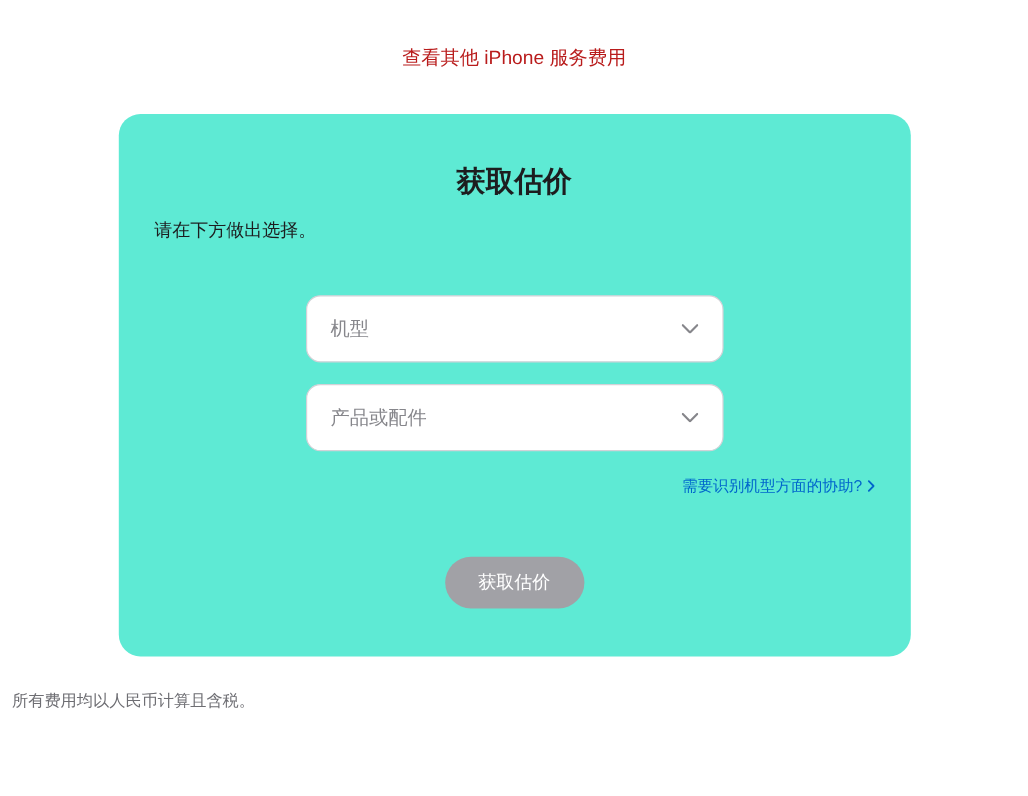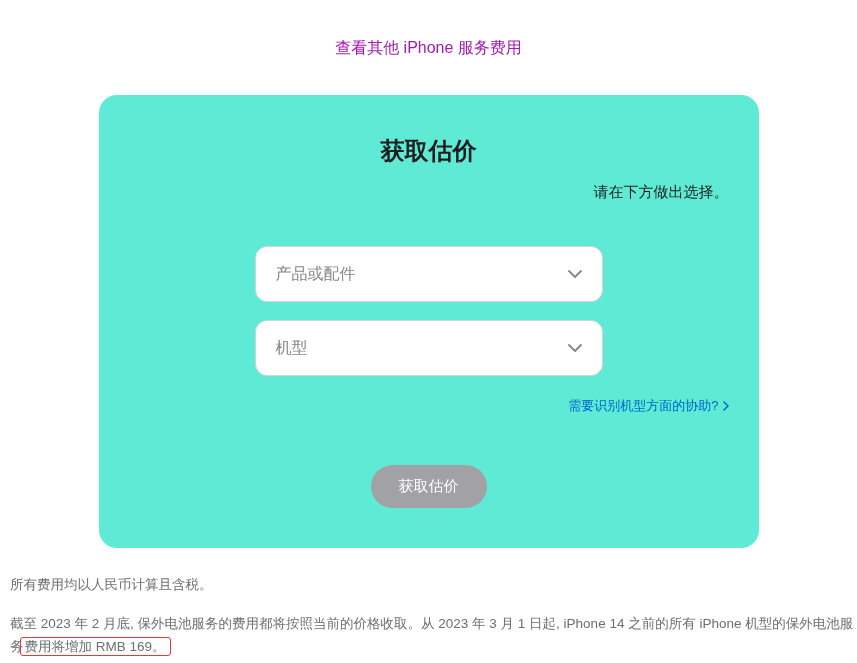--- a/index.html
+++ b/index.html
@@ -12,40 +12,40 @@
       background-color: #ffffff;
       width: 857px;
       min-height: 663px;
       padding-top: 38px;
     }
     .top-link {
       text-align: center;
       margin-bottom: 36px;
     }
     .top-link a {
-      color: #a21caf;
+      color: #b91c1c;
       text-decoration: none;
       font-size: 16px;
     }
     .card {
       width: 660px;
       margin: 0 auto;
       background-color: #5eead4;
       border-radius: 18px;
       padding: 40px 30px 40px 30px;
     }
     .card-title {
       text-align: center;
       font-size: 24px;
       font-weight: 600;
       color: #1d1d1f;
       margin-bottom: 16px;
     }
     .card-subtitle {
-      text-align: right;
+      text-align: left;
       font-size: 15px;
       color: #1d1d1f;
       margin-bottom: 44px;
     }
     .select-wrapper {
       width: 348px;
       margin: 0 auto 18px auto;
       position: relative;
     }
     .select-box {
@@ -119,30 +119,30 @@
 <div class="top-link">
   <a href="#">查看其他 iPhone 服务费用</a>
 </div>
 
 <div class="card">
   <h2 class="card-title">获取估价</h2>
   <p class="card-subtitle">请在下方做出选择。</p>
 
   <div class="select-wrapper">
     <div class="select-box">
-      <span>产品或配件</span>
+      <span>机型</span>
       <svg class="chevron-down" viewBox="0 0 14 8" fill="none">
         <path d="M1 1 L7 7 L13 1" stroke="#86868b" stroke-width="1.8" stroke-linecap="round" stroke-linejoin="round"></path>
       </svg>
     </div>
   </div>
 
   <div class="select-wrapper">
     <div class="select-box">
-      <span>机型</span>
+      <span>产品或配件</span>
       <svg class="chevron-down" viewBox="0 0 14 8" fill="none">
         <path d="M1 1 L7 7 L13 1" stroke="#86868b" stroke-width="1.8" stroke-linecap="round" stroke-linejoin="round"></path>
       </svg>
     </div>
   </div>
 
   <div class="help-link">
     <a href="#">
       <span>需要识别机型方面的协助?</span>
       <svg class="chevron-right" viewBox="0 0 6 10" fill="none">
@@ -151,16 +151,13 @@
     </a>
   </div>
 
   <div class="submit-wrapper">
     <button class="submit-button">获取估价</button>
   </div>
 </div>
 
 <div class="footer-text">
   <p class="footer-paragraph">所有费用均以人民币计算且含税。</p>
-  <p class="footer-paragraph">
-    <span>截至 2023 年 2 月底, 保外电池服务的费用都将按照当前的价格收取。从 2023 年 3 月 1 日起, iPhone 14 之前的所有 iPhone 机型的保外电池服务</span><span class="highlight-box">费用将增加 RMB 169。</span>
-  </p>
 </div>
 
 </body></html>

